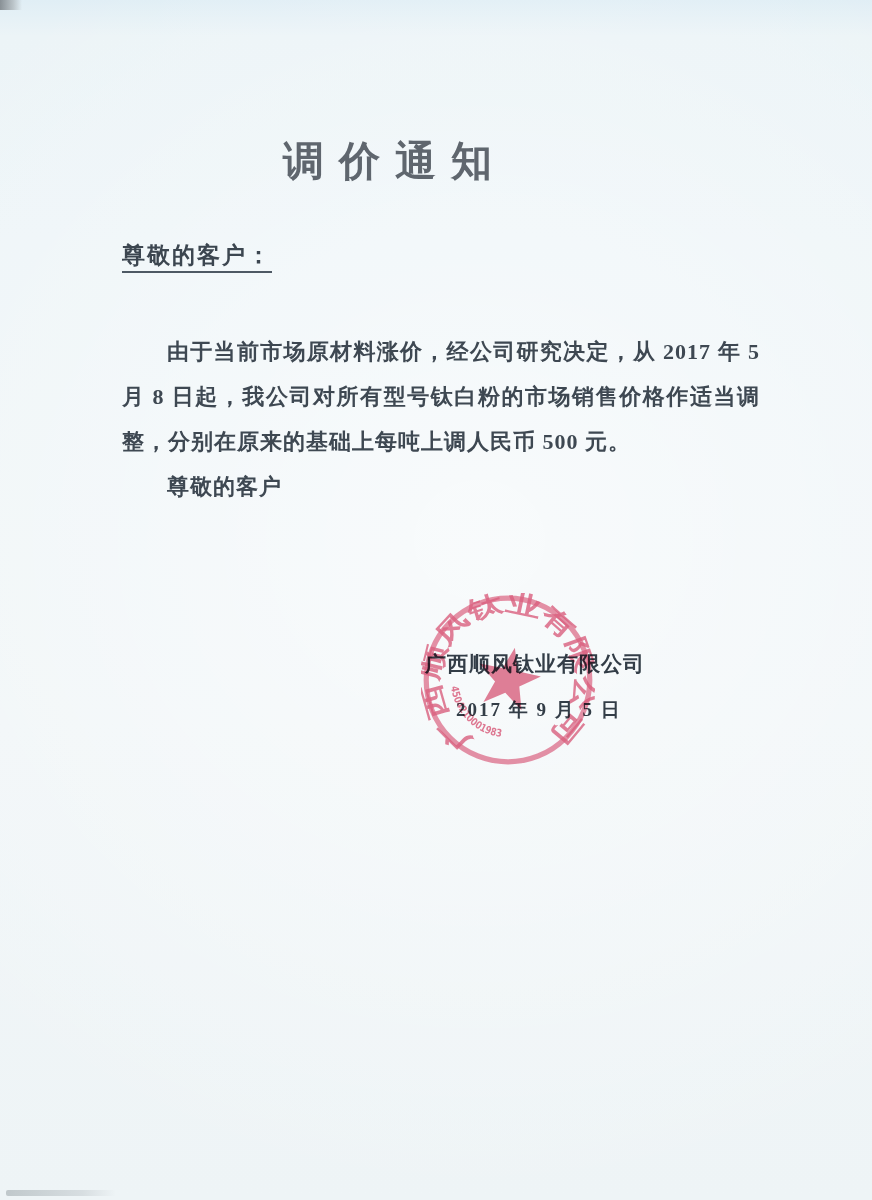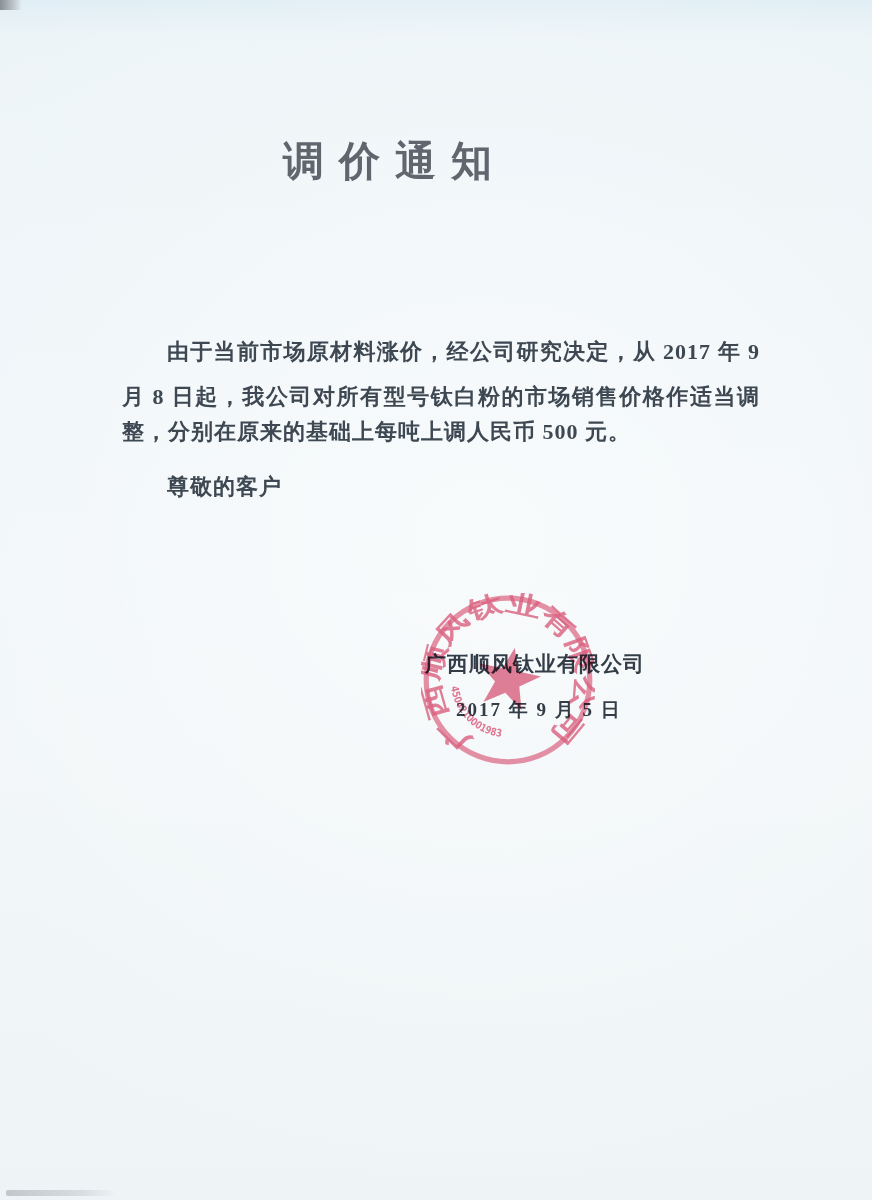--- a/index.html
+++ b/index.html
@@ -42,21 +42,21 @@
     white-space:nowrap;
   }
   .justify{
     white-space:normal;
     text-align:justify;
     text-align-last:justify;
   }
   .indent{padding-left:45px;box-sizing:border-box;}
   .bl-0{top:337px;}
   .bl-1{top:382px;}
-  .bl-2{top:417px;}
+  .bl-2{top:427px;}
   .closing{top:472px;}
   .sig-company{
     position:absolute;left:425px;top:650px;
     font-size:21px;font-weight:bold;color:#333d47;letter-spacing:1px;
     z-index:2;white-space:nowrap;
   }
   .sig-date{
     position:absolute;left:456px;top:697px;
     font-size:19px;font-weight:bold;color:#333d47;letter-spacing:2px;
     z-index:2;white-space:nowrap;
@@ -70,22 +70,25 @@
 </head>
 <body>
 
 <div class="page">
 
   <div class="scan-mark-top"></div>
   <div class="scan-mark-bottom"></div>
 
   <h1 class="title">调价通知</h1>
 
+  <div class="salutation">
+    <span class="salutation-inner">尊敬的客户：</span>
+  </div>
 
-  <p class="body-line bl-0 indent justify">由于当前市场原材料涨价，经公司研究决定，从 2017 年 9</p>
+  <p class="body-line bl-0 indent justify">由于当前市场原材料涨价，经公司研究决定，从 2017 年 5</p>
   <p class="body-line bl-1 justify">月 8 日起，我公司对所有型号钛白粉的市场销售价格作适当调</p>
   <p class="body-line bl-2">整，分别在原来的基础上每吨上调人民币 500 元。</p>
   <p class="body-line closing indent">尊敬的客户</p>
 
   <div class="sig-company">广西顺风钛业有限公司</div>
   <div class="sig-date">2017 年 9 月 5 日</div>
 
   <svg class="seal" viewBox="0 0 200 200" xmlns="http://www.w3.org/2000/svg">
 
     <circle cx="100" cy="100" r="94" fill="none" stroke="rgba(222,72,108,0.72)" stroke-width="6"></circle>

